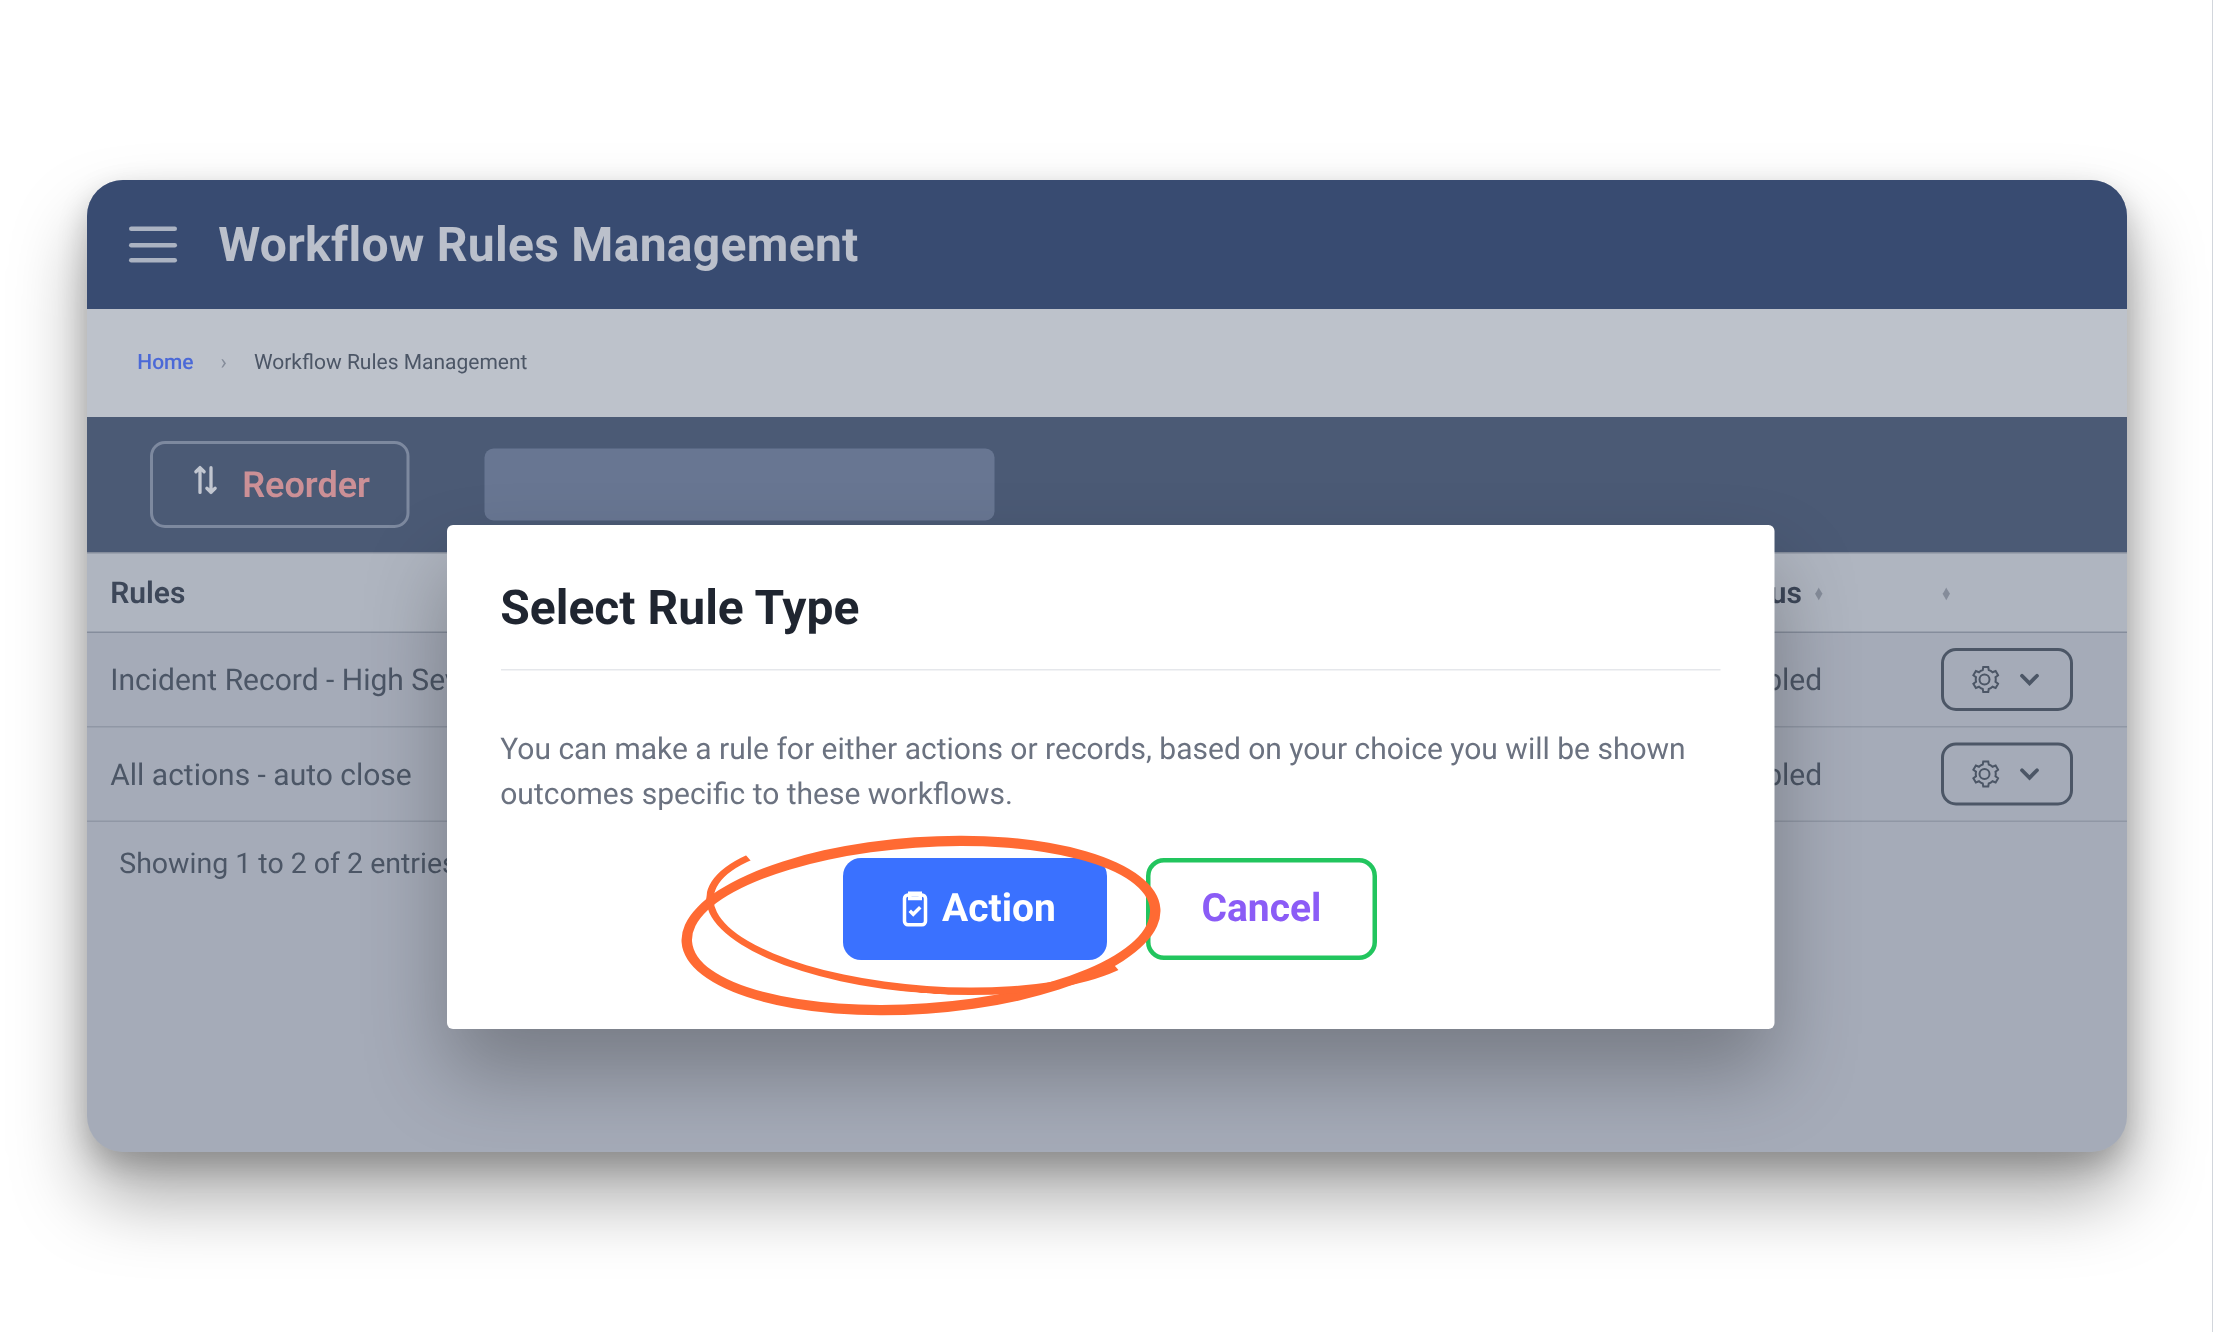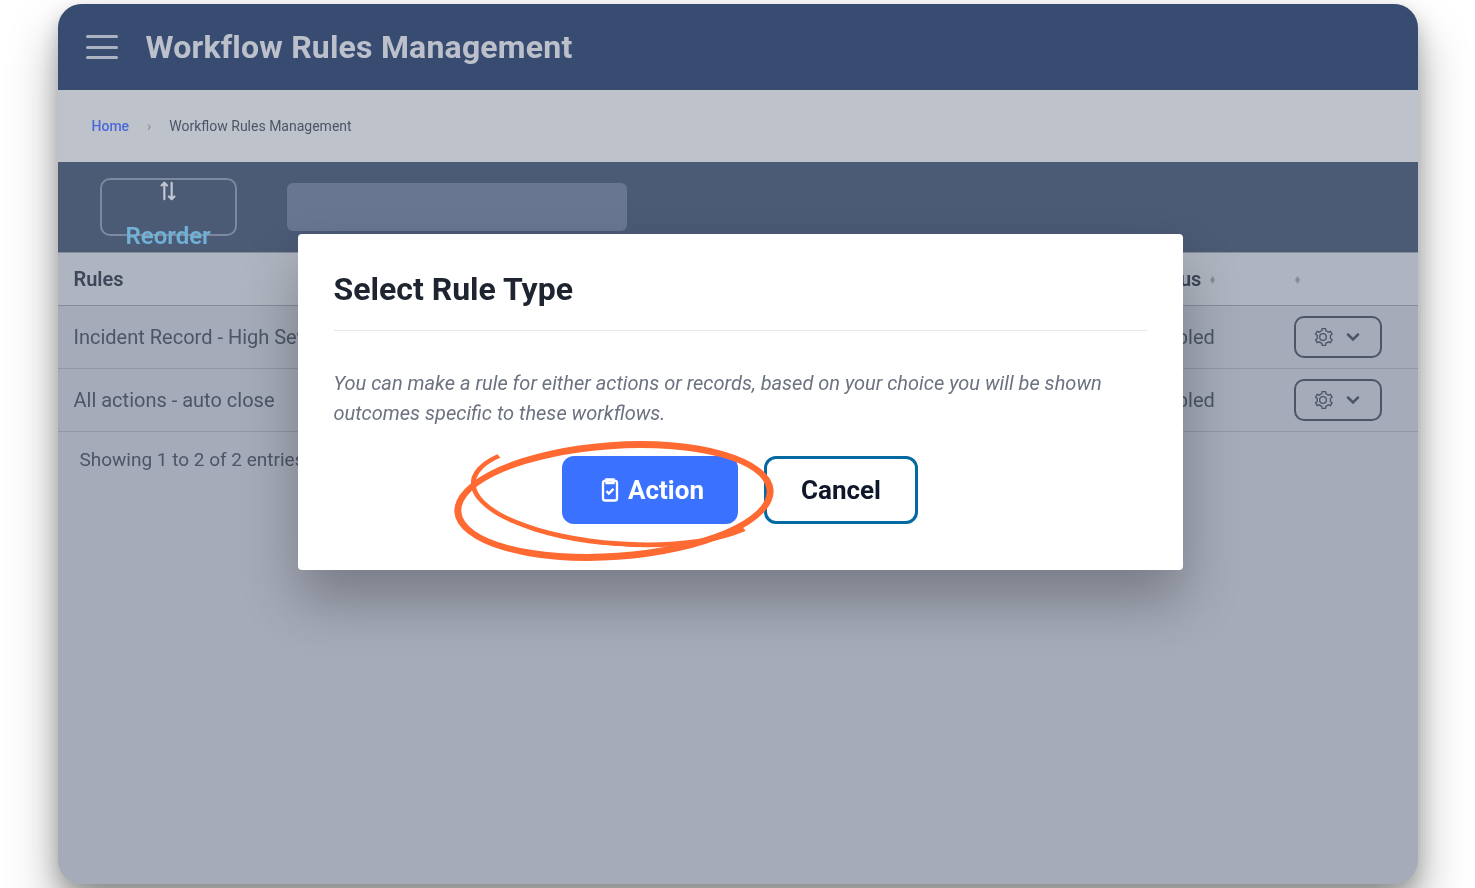--- a/index.html
+++ b/index.html
@@ -1,56 +1,56 @@
 <!DOCTYPE html>
 <html><head>
   <meta charset="utf-8">
   <style>
     * { margin:0; padding:0; box-sizing:border-box; font-family: -apple-system, BlinkMacSystemFont, "Segoe UI", Roboto, "Helvetica Neue", Arial, sans-serif; }
     body { background:#fff; display:flex; align-items:center; justify-content:center; height:100vh; }
 
-    .frame { position:relative; width:1360px; height:880px; border-radius:24px; overflow:hidden; background:#c6cbd4;
+    .frame { position:relative; width:1360px; height:648px; border-radius:24px; overflow:hidden; background:#c6cbd4;
       box-shadow: 0 30px 50px rgba(0,0,0,0.35), 0 8px 20px rgba(0,0,0,0.2); }
 
     
     .scrim { position:absolute; inset:0; background:rgba(80,90,110,0.28); z-index:5; pointer-events:none; }
 
     
     .app-header { background:#304672; height:86px; display:flex; align-items:center; padding:0 28px; gap:28px; }
     .ham { width:32px; height:24px; display:flex; flex-direction:column; justify-content:space-between; cursor:pointer;}
     .ham span{ height:3px; background:#cfd6e2; border-radius:2px; }
     .app-title { color:#e5e8ef; font-size:32px; font-weight:700; letter-spacing:0.2px;}
 
     .crumbs { height:72px; background:#e8eaef; display:flex; align-items:center; gap:18px; padding:0 34px; font-size:14px; color:#4b5563;}
     .crumbs a { color:#4a6fff; text-decoration:none; font-weight:500;}
     .chev { color:#9aa0ab; }
 
     .toolbar { background:#4a5a78; height:90px; display:flex; align-items:center; padding:0 42px; gap:20px;}
-    .reorder-btn { border:2px solid #8f9bb2; border-radius:10px; height:58px; display:flex; align-items:center; gap:14px; color:#7dd3fc; font-size:24px; font-weight:600; padding:0 24px; cursor:pointer; background:transparent;flex-direction:column;}
+    .reorder-btn { border:2px solid #8f9bb2; border-radius:10px; height:58px; display:flex; align-items:center; gap:14px; color:#fca5a5; font-size:24px; font-weight:600; padding:0 24px; cursor:pointer; background:transparent;}
     .reorder-icon svg { width:22px; height:22px; stroke:#eef0f5;}
     .search-slot { width:340px; height:48px; background:#7282a0; border-radius:6px; margin-left:30px; }
 
     .grid-head { display:grid; grid-template-columns: 1fr 150px 140px; background:#d4d8df; border-top:1px solid #9aa1ae; border-bottom:1px solid #9aa1ae;}
     .grid-head > div { padding:14px 16px; font-size:20px; font-weight:600; color:#374151; display:flex; align-items:center; gap:8px;}
     .sort-ind { color:#9aa0ab; font-size:14px; transform:scaleX(0.8);}
     .row { display:grid; grid-template-columns: 1fr 150px 140px; border-bottom:1px solid #a9afba;}
     .row > div { padding:10px 16px; font-size:20px; color:#4b5563; display:flex; align-items:center;}
     .row-action-btn { border:2.5px solid #4b5563; border-radius:10px; width:88px; height:42px; display:flex; align-items:center; justify-content:center; gap:10px; cursor:pointer;}
     .row-action-btn svg { width:20px; height:20px; stroke:#4b5563; fill:#4b5563;}
     .footer-note { padding:16px 22px; font-size:19px; color:#4b5563;}
 
     
     .modal { position:absolute; z-index:10; left:240px; top:230px; width:885px; background:#fff; border-radius:4px;
       box-shadow: 0 30px 55px rgba(0,0,0,0.28); padding:36px 36px 46px 36px;}
     .modal h2 { font-size:32px; font-weight:700; color:#1f2530; padding-bottom:22px; border-bottom:1px solid #e5e7eb; margin-bottom:37px;}
-    .modal p { font-size:20px; color:#6b7280; line-height:1.5; margin-bottom:28px;font-style:italic;}
+    .modal p { font-size:20px; color:#6b7280; line-height:1.5; margin-bottom:28px;}
     .modal-buttons { display:flex; justify-content:center; gap:26px; }
     .btn { height:68px; border-radius:12px; font-size:26px; font-weight:700; display:flex; align-items:center; gap:4px; padding:0 34px; cursor:pointer; border:none;}
     .btn-primary { background:#3a71ff; color:#fff; }
-    .btn-outline { background:#fff; color:#0f172a; border:3px solid #0369a1; }
+    .btn-outline { background:#fff; color:#8b5cf6; border:3px solid #22c55e; }
     .btn svg { width:28px; height:28px; }
 
     
     .annot { position:absolute; z-index:20; left:396px; top:438px; width:320px; height:118px; border:7px solid #ff6a33; border-radius:50%; transform:rotate(-4deg); pointer-events:none;}
     .annot::after { content:""; position:absolute; inset:-10px -6px 6px 10px; border:5px solid #ff6a33; border-radius:50%; border-top-color:transparent; border-right-color:transparent; transform:rotate(8deg);}
   </style>
 </head>
 <body>
 
 <div class="frame">

